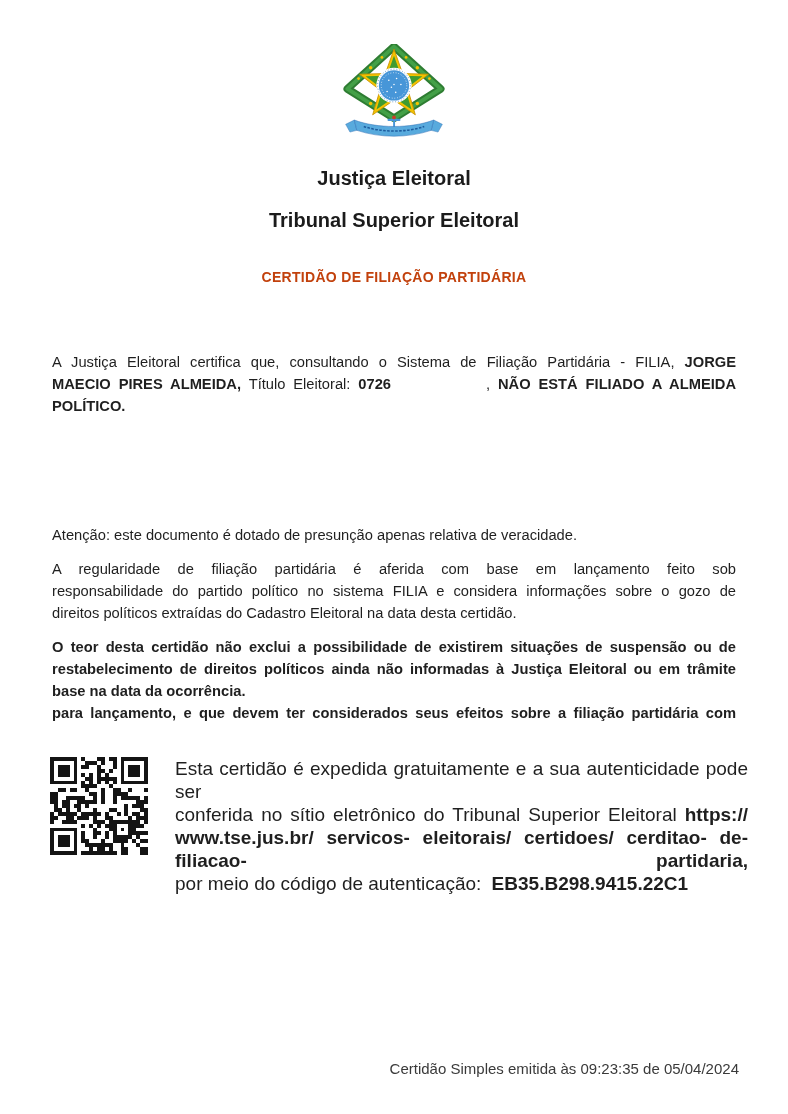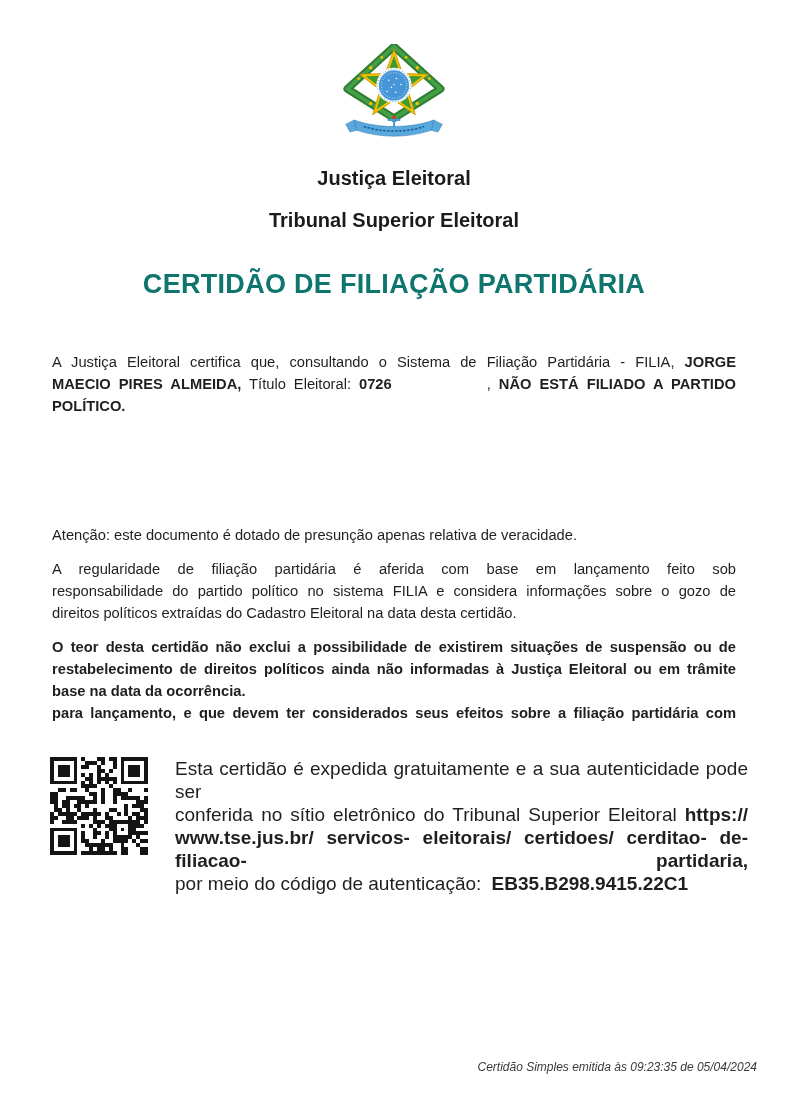--- a/index.html
+++ b/index.html
@@ -9,30 +9,30 @@
     background:#ffffff;
     font-family:"Liberation Sans",sans-serif;
     color:#1f1f1f;
     overflow:hidden;
   }
   .emblem{position:absolute;top:44px;left:50%;transform:translateX(-50%);}
   .org-line{position:absolute;left:0;right:0;text-align:center;font-size:20px;font-weight:bold;color:#1b1b1b;}
   .org1{top:167px;}
   .org2{top:209px;}
   .doc-title{position:absolute;top:269px;left:0;right:0;margin:0;text-align:center;
-    font-size:27px;font-weight:bold;letter-spacing:.3px;color:#0f766e;}
+    font-size:14px;font-weight:bold;letter-spacing:.3px;color:#c2410c;}
   .para{position:absolute;left:52px;width:684px;font-size:14.7px;line-height:22px;}
   .cert{top:331px;margin-top:20px;}
   .attention{top:524px;}
   .regularity{top:558px;}
   .scope{top:636px;font-weight:bold;}
   .auth-row{position:absolute;top:757px;left:50px;width:700px;height:100px;}
   .qr{position:absolute;left:0;top:0;width:98px;height:98px;}
   .auth-text{position:absolute;left:125px;top:0;width:573px;font-size:19px;line-height:23px;}
-  .footer{position:absolute;top:1060px;right:31px;font-size:12px;color:#3a3a3a;font-style:italic;}
+  .footer{position:absolute;top:1060px;right:49px;font-size:15px;color:#3a3a3a;}
   
   .tline{text-align:justify;text-align-last:justify;}
   .tline.tlast{text-align-last:left;}
   .b{font-weight:bold;}
   .gap{display:inline-block;height:1px;}
 </style>
 </head>
 <body>
 
 <div class="page">
@@ -79,21 +79,21 @@
     <path d="M25 95.5 C45 102.5 75 102.5 95 95.5" fill="none" stroke="#1d5c9e" stroke-width="1.8" stroke-dasharray="3 1.6"></path>
   </svg>
 
   <div class="org-line org2">Tribunal Superior Eleitoral</div>
   <div class="org-line org1">Justiça Eleitoral</div>
 
   <h1 class="doc-title">CERTIDÃO DE FILIAÇÃO PARTIDÁRIA</h1>
 
   <div class="para cert">
       <div class="tline"><span>A Justiça Eleitoral certifica que, consultando o Sistema de Filiação Partidária - FILIA, </span><span class="b">JORGE</span></div>
-      <div class="tline"><span class="b">MAECIO PIRES ALMEIDA,</span><span> Título Eleitoral: </span><span class="b">0726</span><span class="gap" style="width: 95px;"></span><span>, </span><span class="b">NÃO ESTÁ FILIADO A PARTIDO</span></div>
+      <div class="tline"><span class="b">MAECIO PIRES ALMEIDA,</span><span> Título Eleitoral: </span><span class="b">0726</span><span class="gap" style="width: 95px;"></span><span>, </span><span class="b">NÃO ESTÁ FILIADO A ALMEIDA</span></div>
       <div class="tline tlast"><span class="b">POLÍTICO.</span></div>
     </div>
 
   <div class="para attention">
       <div class="tline tlast"><span>Atenção: este documento é dotado de presunção apenas relativa de veracidade.</span></div>
     </div>
 
   <div class="para regularity">
       <div class="tline"><span>A regularidade de filiação partidária é aferida com base em lançamento feito sob</span></div>
       <div class="tline"><span>responsabilidade do partido político no sistema FILIA e considera informações sobre o gozo de</span></div>

